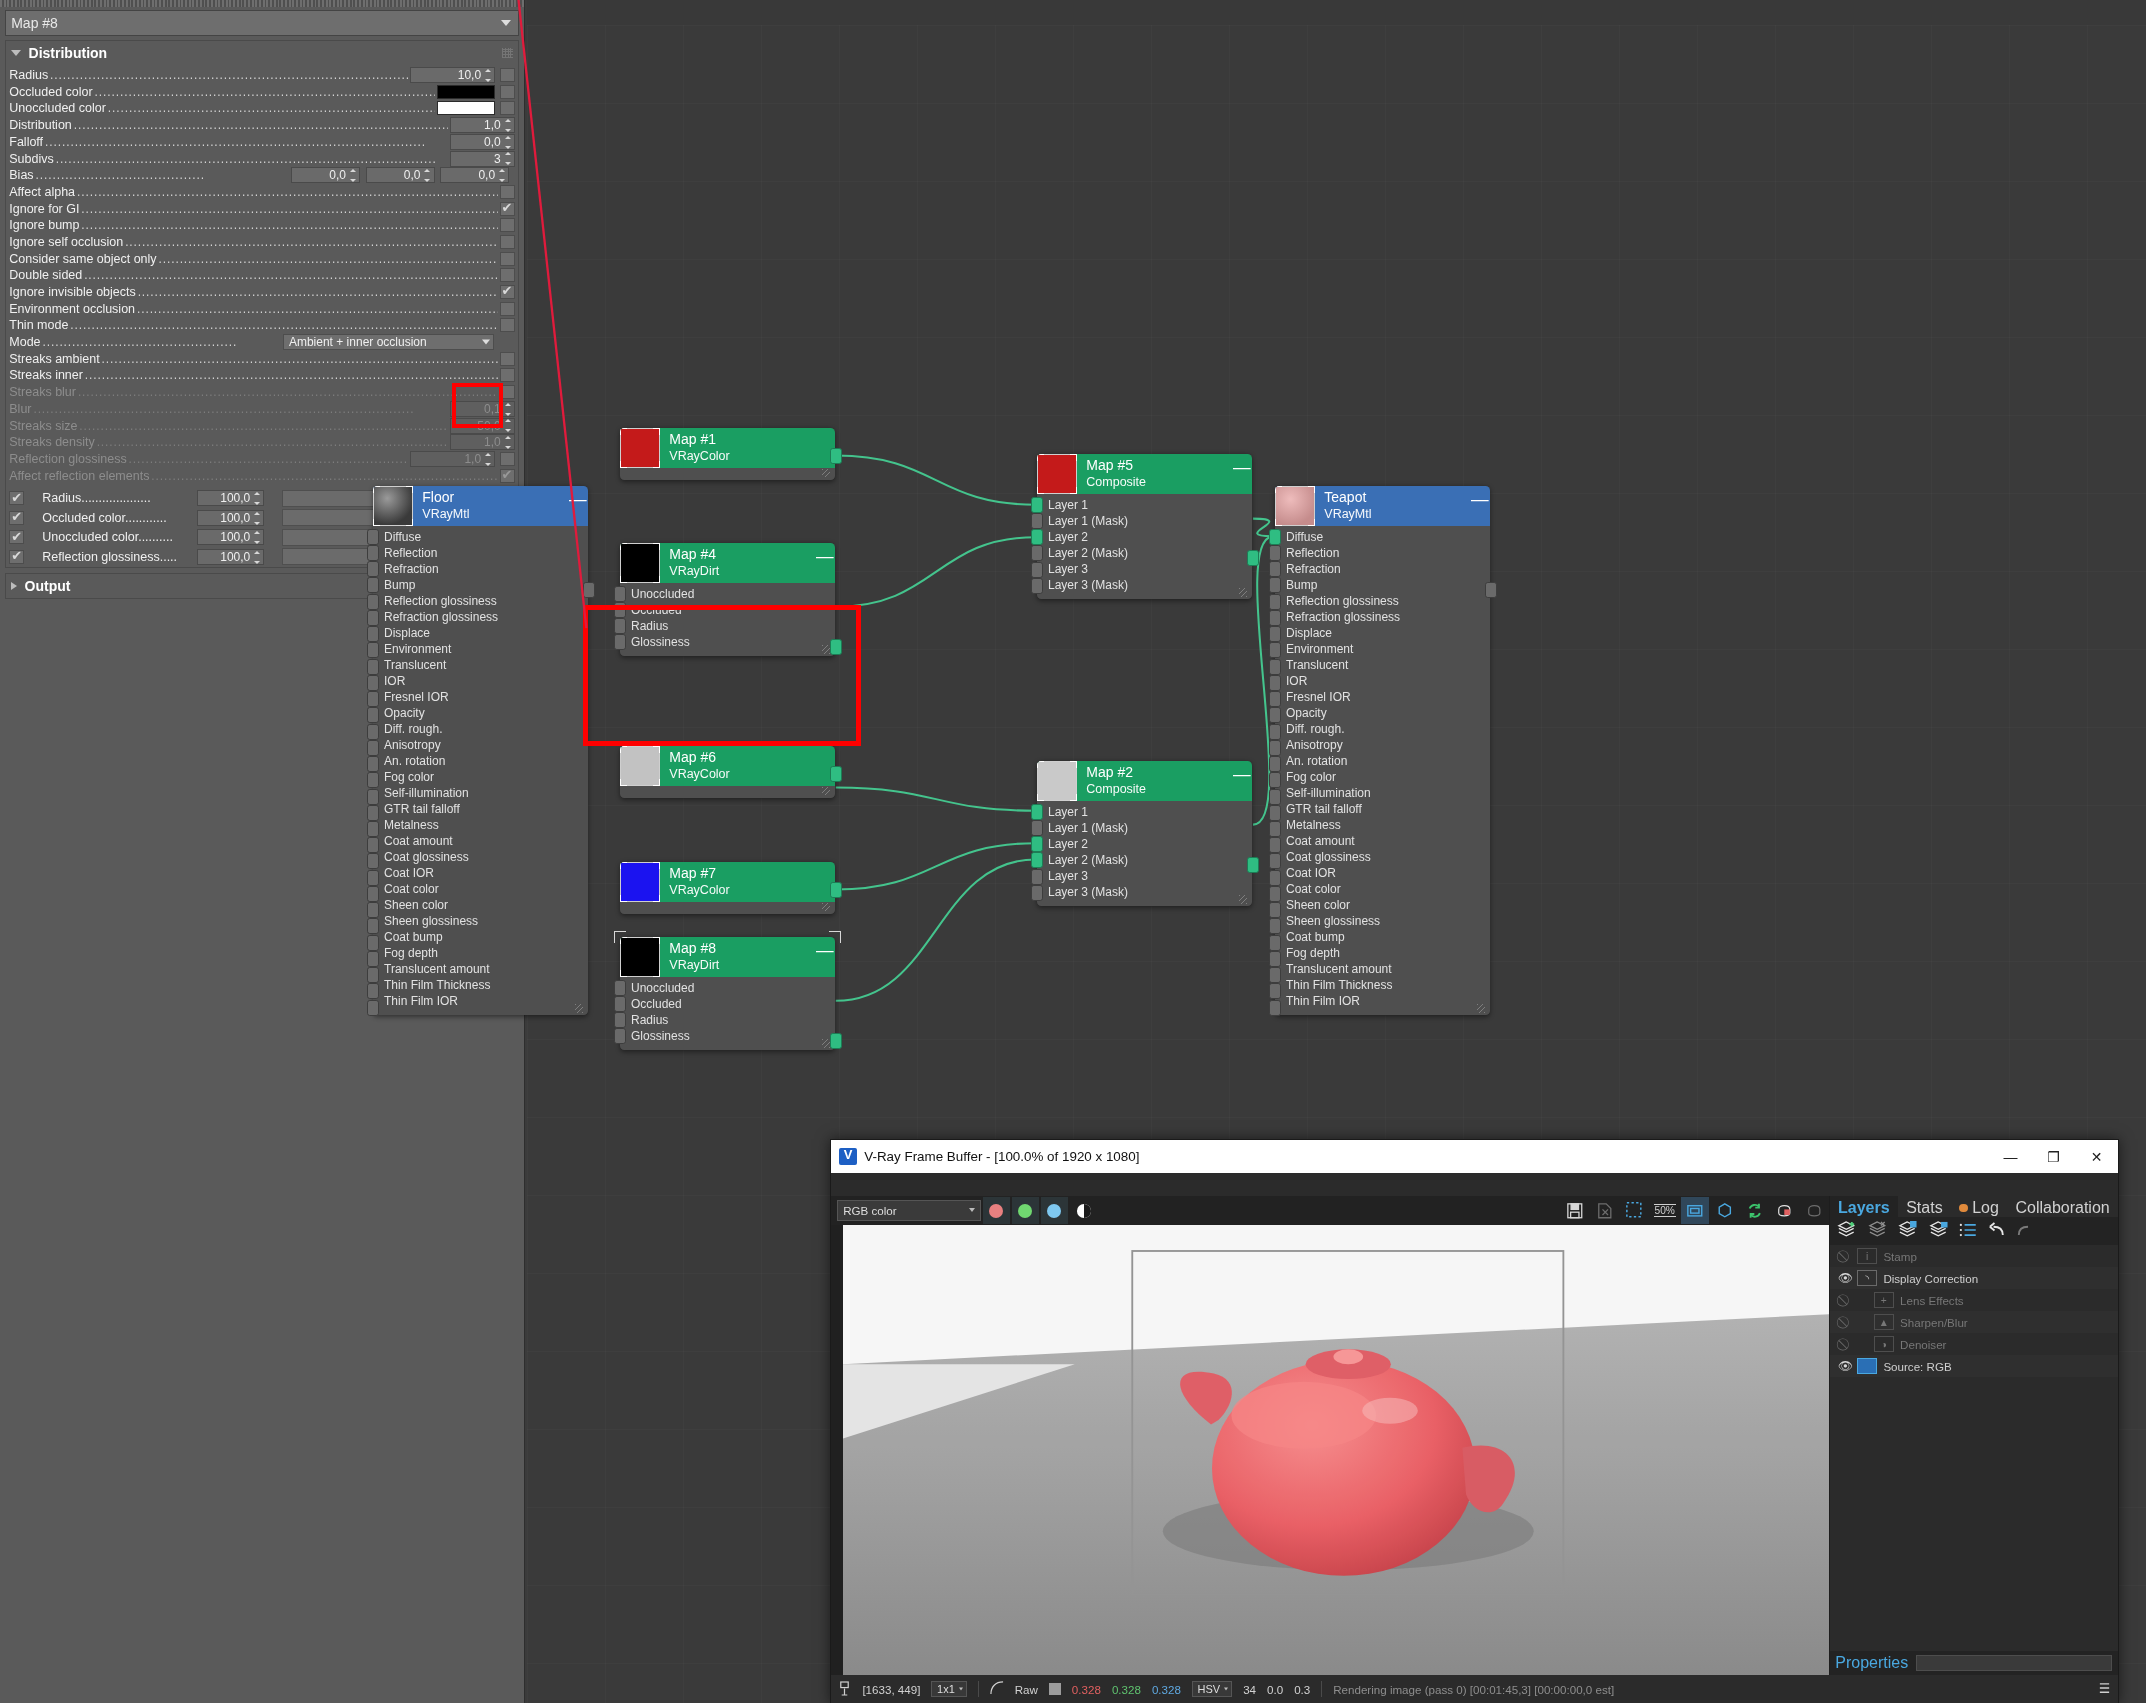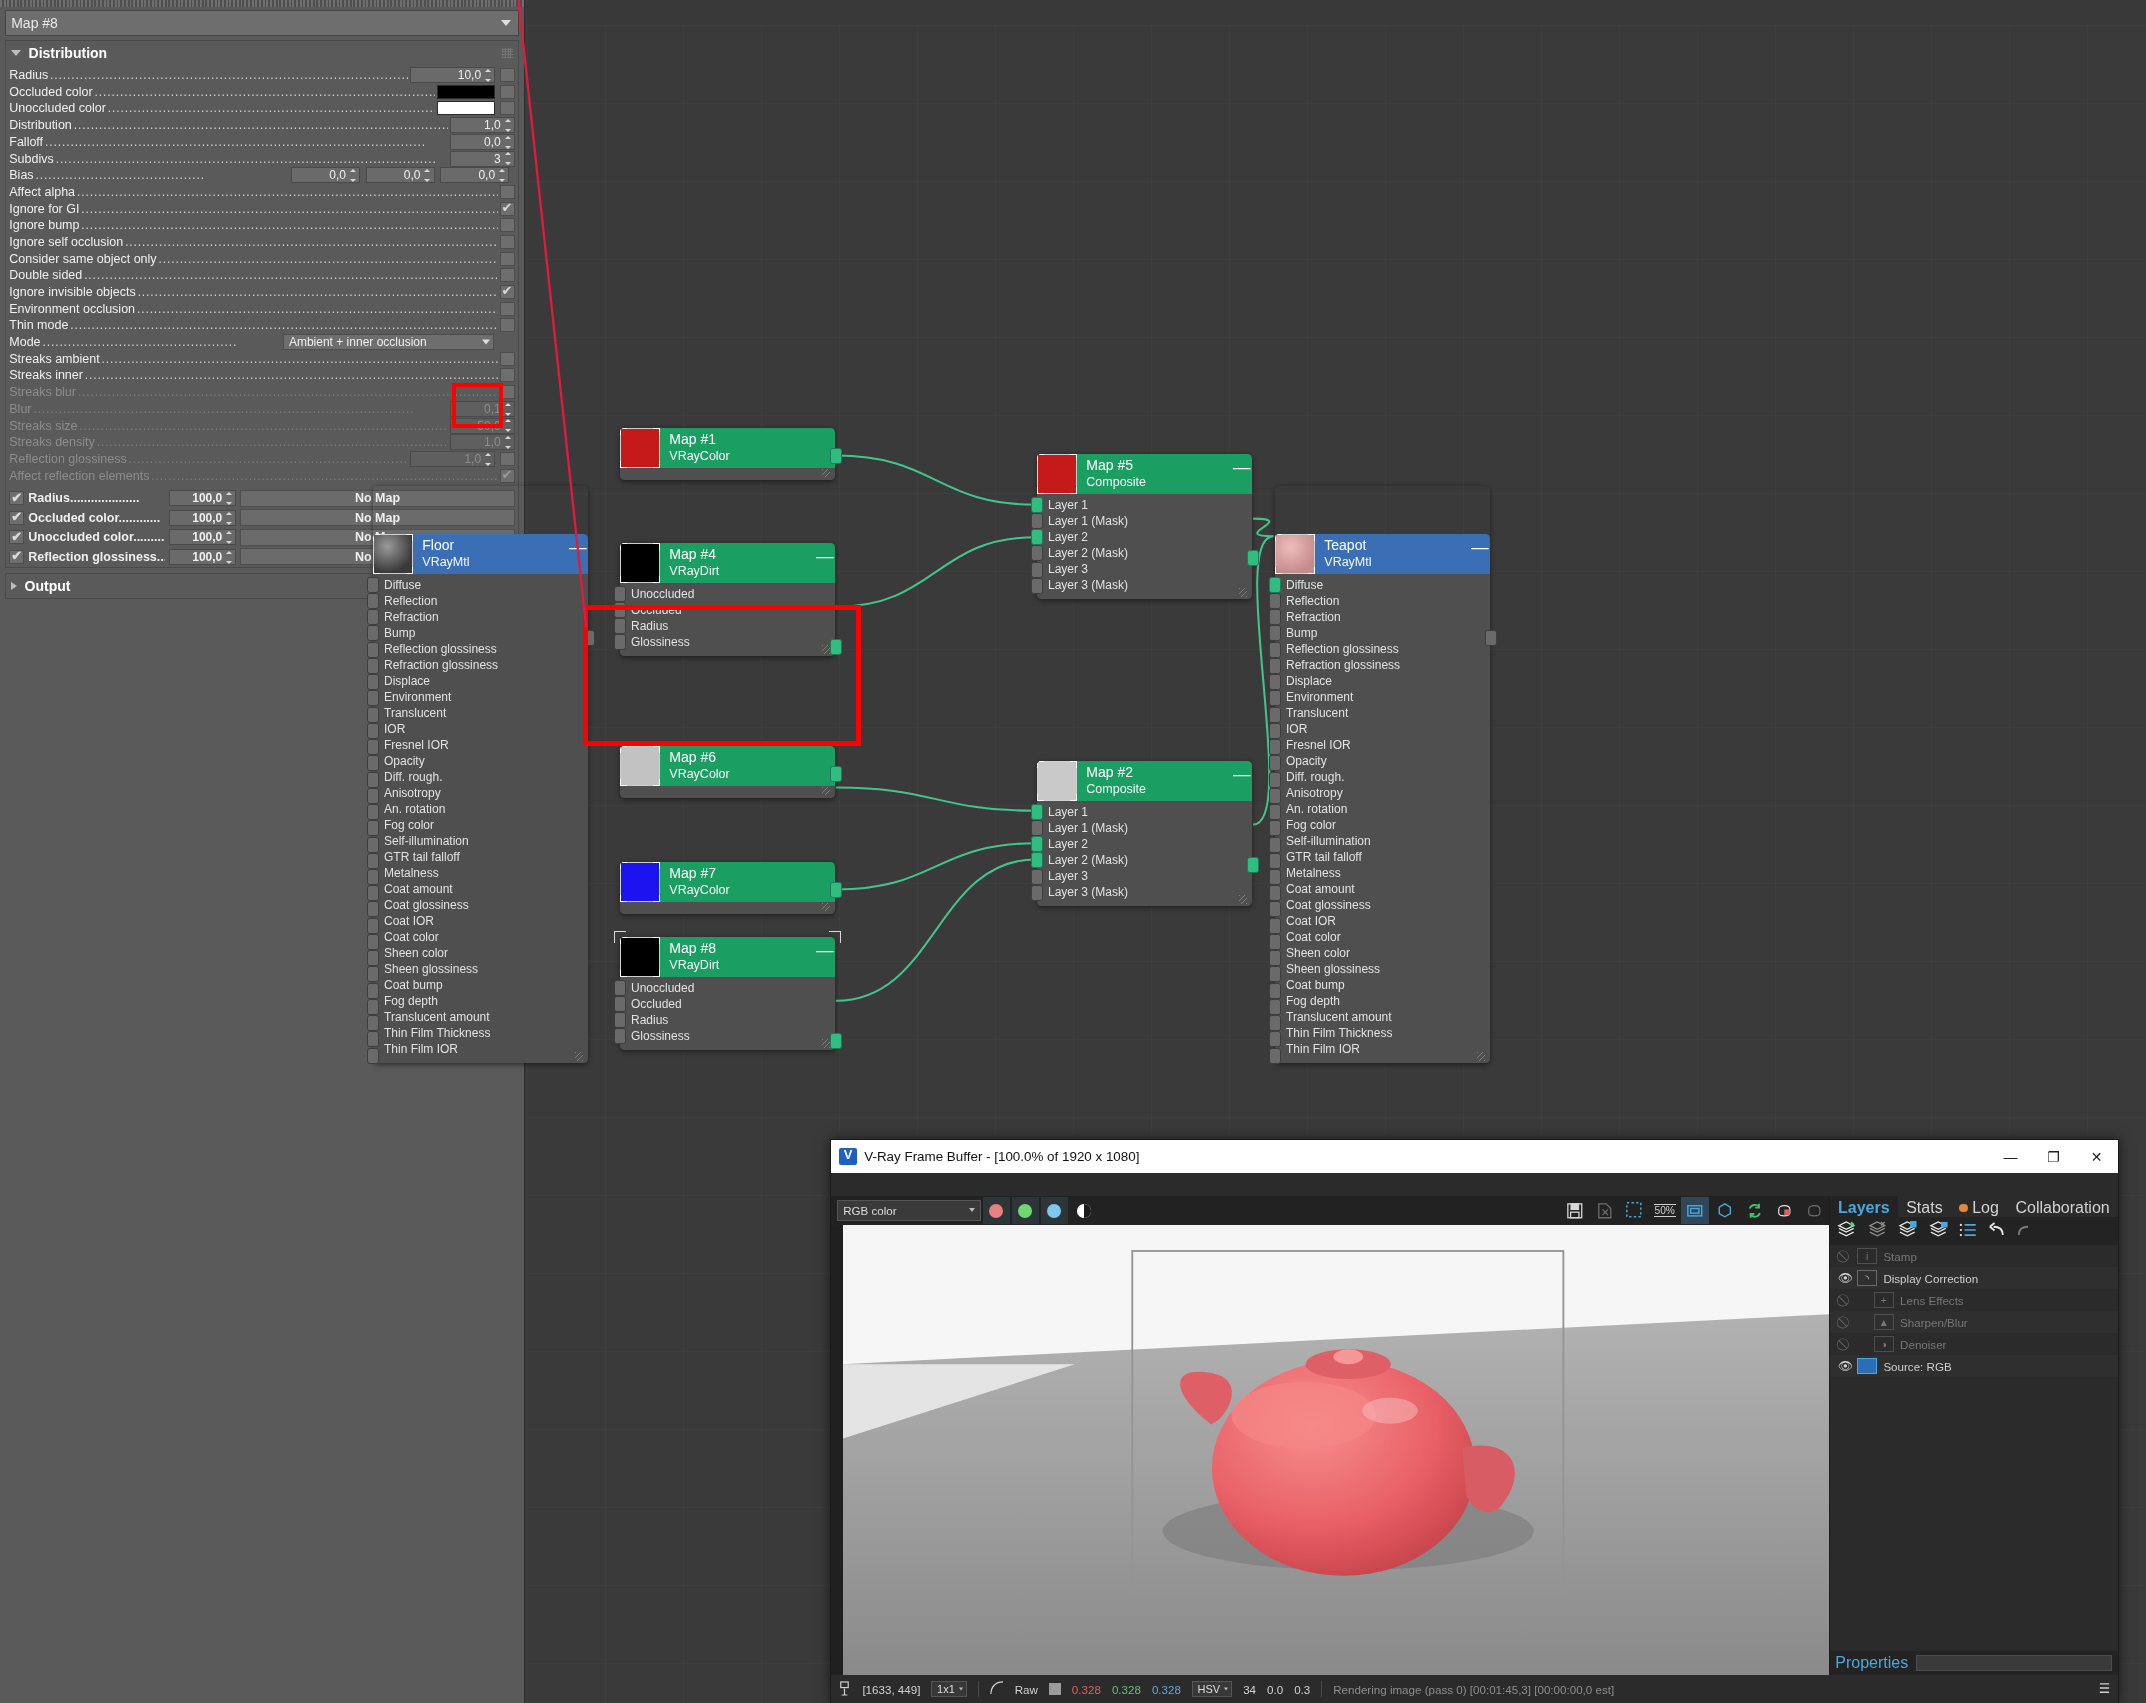--- a/index.html
+++ b/index.html
@@ -51,21 +51,21 @@
   .spin .arrows i.dn { border-top:3.7px solid #d8d8d8; }
 
   .swatch { height:14px; border:0.9px solid #2b2b2b; }
   .cbox { width:15px; height:14px; background:#6e6e6e; border:0.9px solid #4d4d4d;
      position:relative; }
   .cbox.checked::after { content:"✔"; position:absolute; left:0.9px; top:-2.8px;
      font-size:13px; color:#d9d9d9; }
   .cbox.dimchk::after { color:#989898; }
   .mapbtn-sq { width:15px; height:14px; background:#6e6e6e; border:0.9px solid #4d4d4d; }
 
-  .mrow { display:flex; align-items:center; height:17.6px; gap:4px; margin-bottom:1.9px;font-weight:bold; }
+  .mrow { display:flex; align-items:center; height:17.6px; gap:18px; margin-bottom:1.9px; }
   .mrow .plabel { font-size:12.5px; color:#f0f0f0; }
   .nomap { flex:1; height:16.7px; background:#6b6b6b; border:0.9px solid #4f4f4f;
      color:#efefef; font-size:12.5px; display:flex; align-items:center; justify-content:center; }
   .bigbtn { height:19.5px; background:#6b6b6b; border:0.9px solid #4f4f4f; color:#efefef;
      font-size:12.5px; display:flex; align-items:center; justify-content:center;
      margin:2.8px 3.7px 0 3.7px; }
   .combo { height:16px; background:#6e6e6e; border:0.9px solid #4d4d4d; color:#efefef;
      font-size:12px; display:flex; align-items:center; padding:0 16.7px 0 4.6px; position:relative; }
   .combo .caret { position:absolute; right:3.7px; top:50%; transform:translateY(-50%);
     width:0;height:0;border-left:4.6px solid transparent;border-right:4.6px solid transparent;
@@ -84,21 +84,21 @@
      background:#3a3a3a;
      background-image:
        linear-gradient(rgba(255,255,255,.018) 0.9px, transparent 0.9px),
        linear-gradient(90deg, rgba(255,255,255,.018) 0.9px, transparent 0.9px);
      background-size: 78px 78px; }
 
   .node { position:absolute; border-radius:4.6px; overflow:visible;
      box-shadow:0 1.9px 5.6px rgba(0,0,0,.45); }
   .node-head { display:flex; align-items:stretch; border-radius:4.6px 4.6px 0 0; overflow:hidden; }
   .node-head.green { background:#1a9e62; }
-  .node-head.blue  { background:#3a6fb5;margin-top:48px; }
+  .node-head.blue  { background:#3a6fb5; }
   .thumb { width:40px; height:40px; flex:none; background:#222; border:1.9px solid #cfcfcf;
      position:relative; }
   .thumb .corner { position:absolute; width:6.5px;height:6.5px;border:1.9px solid #fff; }
   .thumb .c1{left:-0.9px;top:-0.9px;border-right:0;border-bottom:0;}
   .thumb .c2{right:-0.9px;top:-0.9px;border-left:0;border-bottom:0;}
   .thumb .c3{left:-0.9px;bottom:-0.9px;border-right:0;border-top:0;}
   .thumb .c4{right:-0.9px;bottom:-0.9px;border-left:0;border-top:0;}
   .head-txt { flex:1; padding:2.8px 7.4px 0 9.3px; color:#fff; }
   .head-txt .t1 { font-size:14px; line-height:17.6px; }
   .head-txt .t2 { font-size:12.5px; line-height:16px; opacity:.96; }

